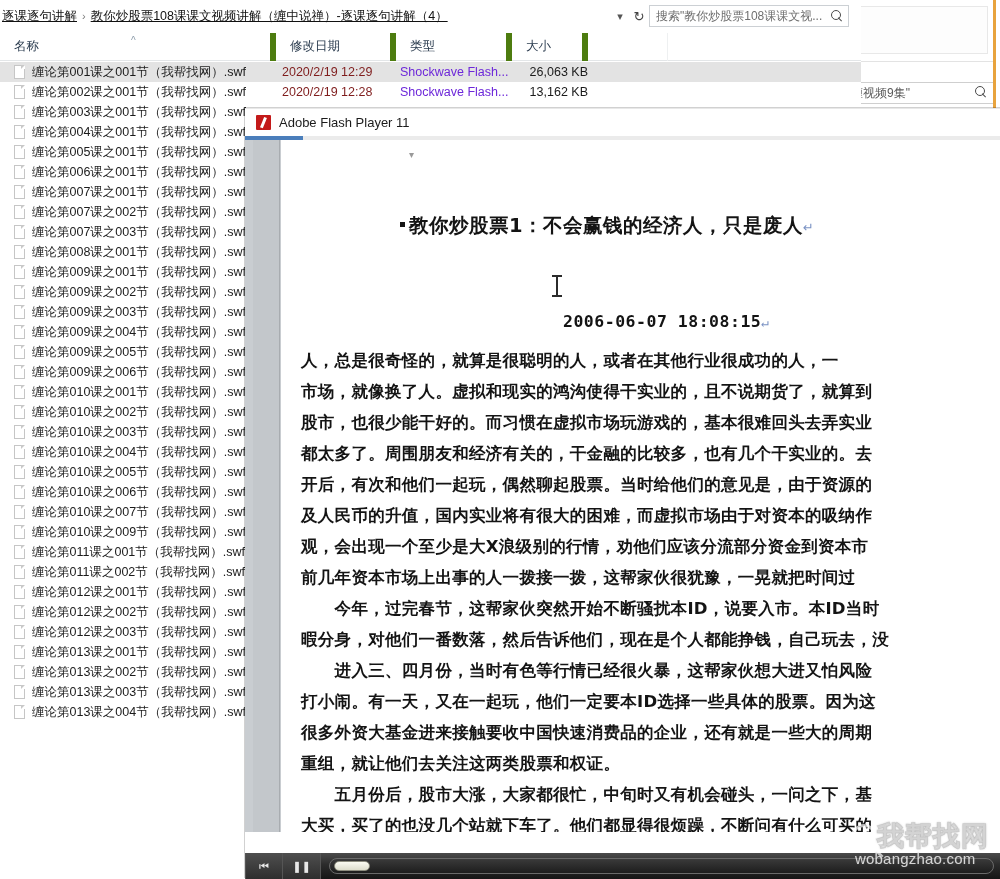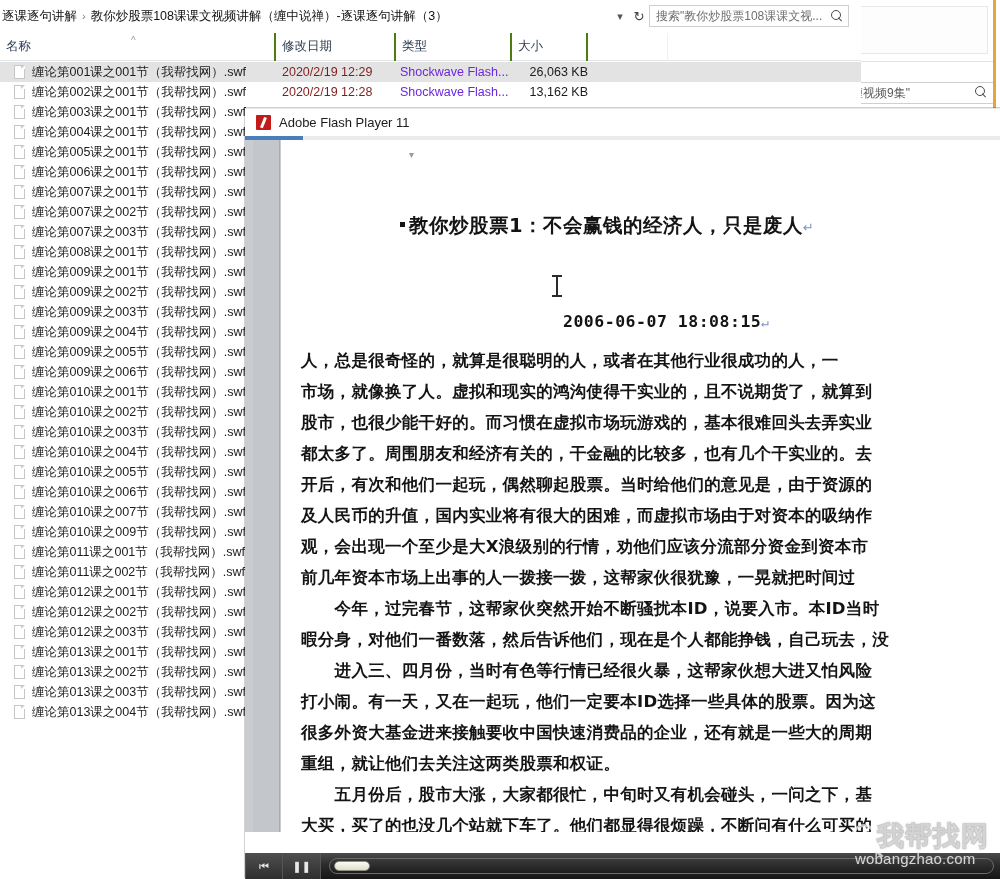--- a/index.html
+++ b/index.html
@@ -55,21 +55,21 @@
   }
   .crumbs {
     flex: 1;
     height: 22px; margin-left: 0px; margin-right: 0;
     display: flex; align-items: center;
     font-size: 12.5px; color: #1c1c1c;
     white-space: nowrap; overflow: hidden;
     padding-left: 2px;
   }
   .crumbs .sep { color: #7a7a7a; margin: 0 5px; font-size: 11px; }
-  .crumb-seg { color:#111; }
+  .crumb-seg { color:#111;text-decoration:underline; }
   .addr-chevron {
     width: 18px; height: 22px; display:flex; align-items:center; justify-content:center;
     color:#555; font-size:11px; flex:none;
   }
   .addr-refresh {
     width: 20px; height: 22px; display:flex; align-items:center; justify-content:center;
     color:#444; font-size:13px; flex:none;
   }
   .searchbox {
     width: 200px; height: 22px; margin-right: 12px; flex:none;
@@ -92,22 +92,22 @@
     transform-origin: left center;
   }
 
   .colheader {
     position: absolute; left: 0; top: 33px; width: 861px; height: 28px;
     background: #ffffff; border-bottom: 1px solid #e3e6e8;
     display:flex; align-items:center;
   }
   .colheader .col {
     font-size: 12.5px; color: #2b3c4f; position:relative; height:28px;
-    display:flex; align-items:center; padding-left: 6px;
-    border-right: 2px solid #4d7c0f;
+    display:flex; align-items:center; padding-left: 14px;
+    border-right: 6px solid #4d7c0f;
   }
   .col-name  { width: 276px; }
   .col-date  { width: 120px; }
   .col-type  { width: 116px; }
   .col-size  { width: 76px; }
   .col-blank { width: 80px; border-right:1px solid #eef0f1; height:28px;}
   .sort-caret {
     position:absolute; left: 131px; top: 3px;
     font-size: 10px; color:#8a9aa8; line-height:10px;
   }
@@ -310,21 +310,21 @@
   </div>
   <div class="bg-right-edge"></div>
   <div class="bg-right-edge2"></div>
 
   <div class="explorer">
 
     <div class="addressbar">
       <div class="crumbs">
         <span class="crumb-seg">逐课逐句讲解</span>
         <span class="sep">›</span>
-        <span class="crumb-seg">教你炒股票108课课文视频讲解（缠中说禅）-逐课逐句讲解（3）</span>
+        <span class="crumb-seg">教你炒股票108课课文视频讲解（缠中说禅）-逐课逐句讲解（4）</span>
       </div>
       <div class="addr-chevron">▾</div>
       <div class="addr-refresh">↻</div>
       <div class="searchbox">
         <span class="ph">搜索"教你炒股票108课课文视...</span>
         <span class="mag"></span>
       </div>
     </div>
 
     <div class="colheader">

